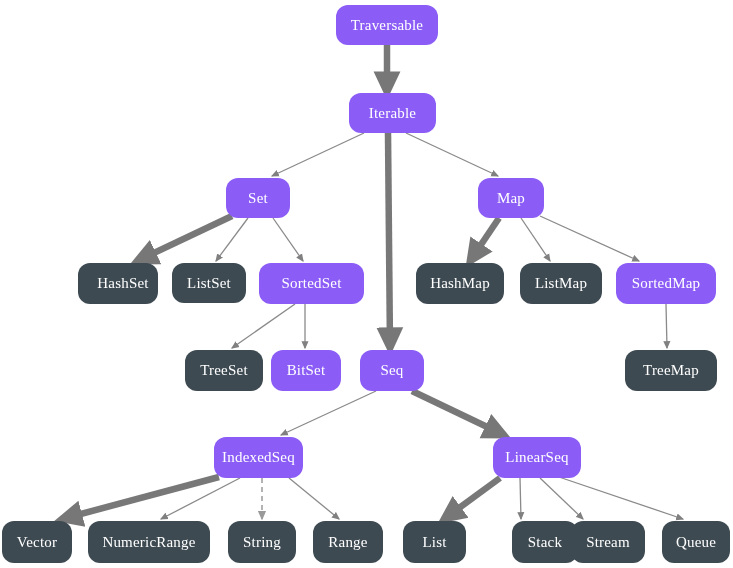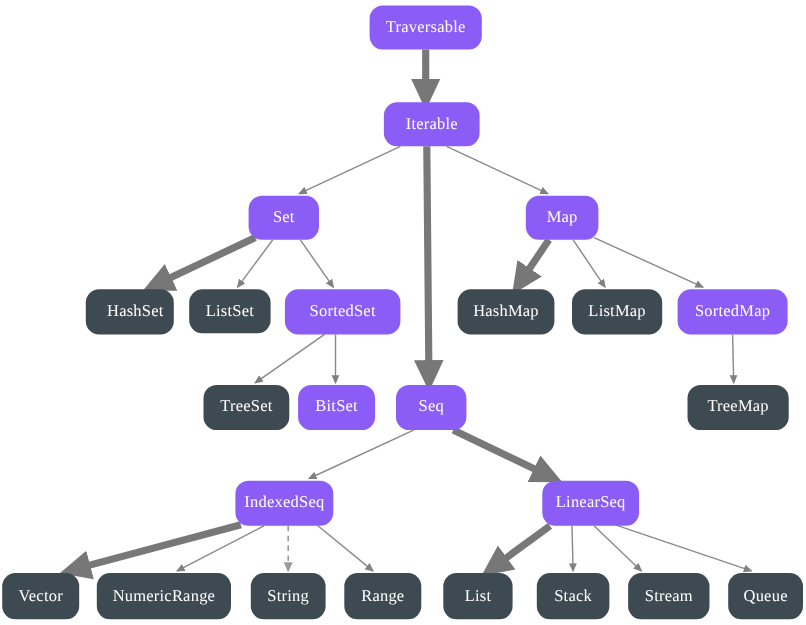--- a/index.html
+++ b/index.html
@@ -150,21 +150,21 @@
       </div>
       <div class="node dark" style="left: 228px; top: 521px; width: 68px; height: 42px;">
         <span class="node-label">String</span>
       </div>
       <div class="node dark" style="left: 313px; top: 521px; width: 70px; height: 42px; align-items: center;">
         <span class="node-label">Range</span>
       </div>
       <div class="node dark" style="left: 403px; top: 521px; width: 63px; height: 42px;">
         <span class="node-label">List</span>
       </div>
-      <div class="node dark" style="left: 488px; top: 521px; width: 66px; height: 42px;">
+      <div class="node dark" style="left: 512px; top: 521px; width: 66px; height: 42px;">
         <span class="node-label">Stack</span>
       </div>
       <div class="node dark" style="left: 571px; top: 521px; width: 74px; height: 42px;">
         <span class="node-label">Stream</span>
       </div>
       <div class="node dark" style="left: 662px; top: 521px; width: 68px; height: 42px;">
         <span class="node-label">Queue</span>
       </div>
     </div>
 

